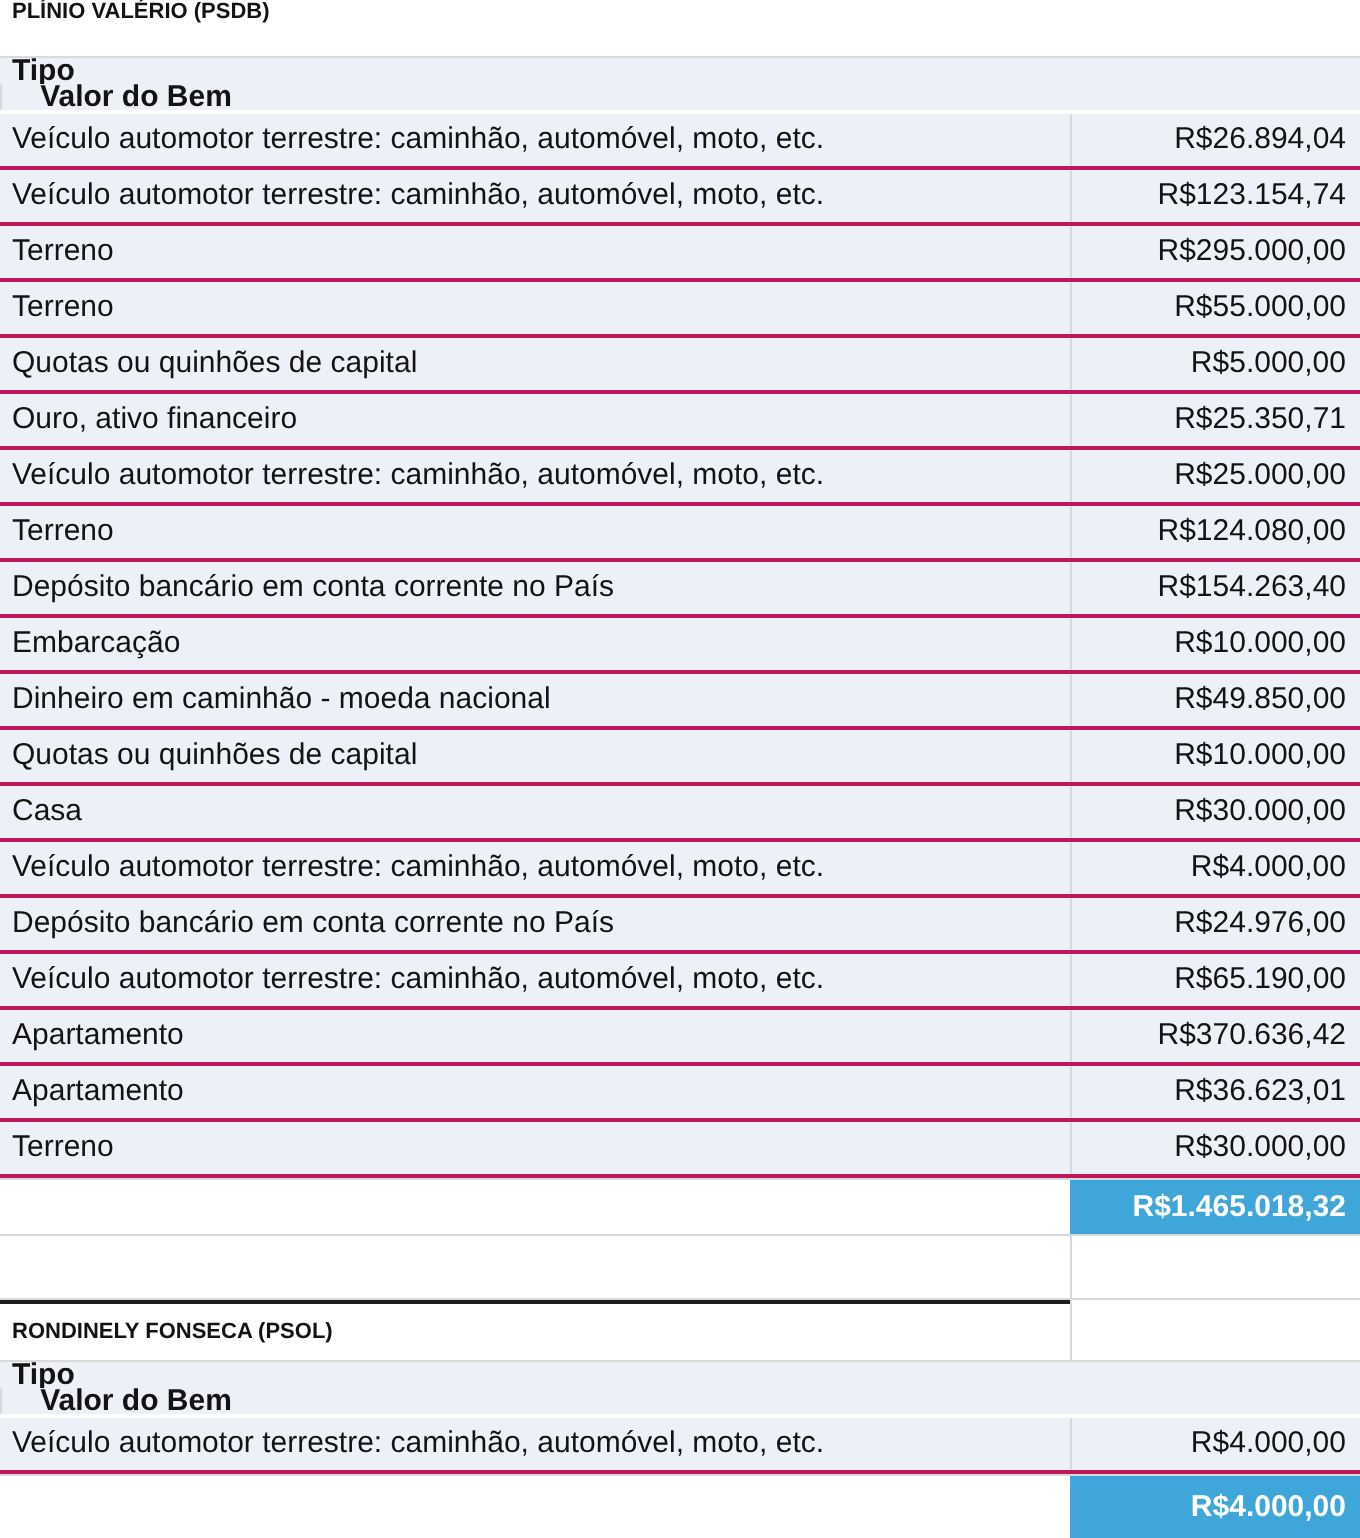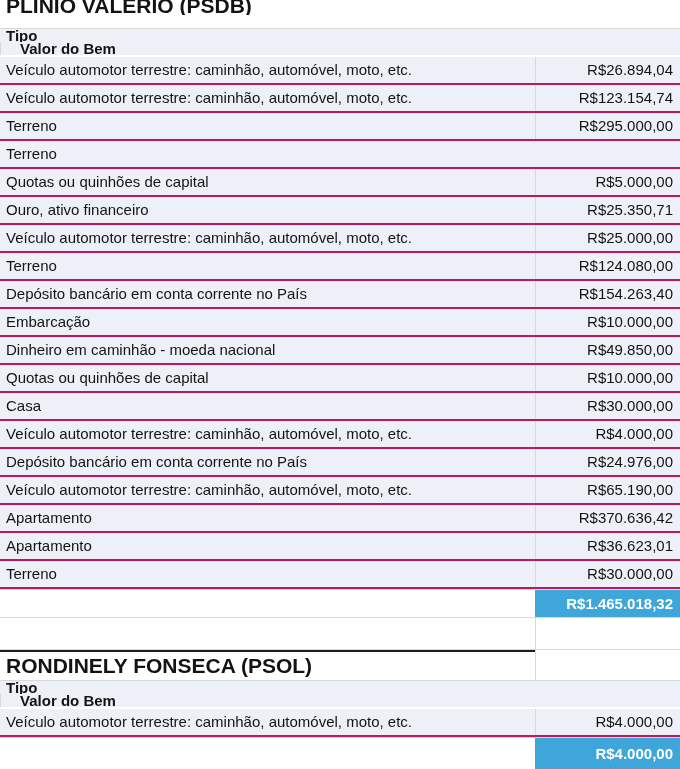--- a/index.html
+++ b/index.html
@@ -27,21 +27,21 @@
   .cell{
     box-sizing:border-box;display:flex;align-items:center;
     font-size:15px;line-height:18px;
     white-space:nowrap;overflow:hidden;
   }
   .tipo-cell{width:535px;padding:0 4px 0 6px;}
   .valor-cell{width:145px;padding:0 7px 0 4px;justify-content:flex-end;border-left:1px solid var(--grid);}
 
   
   .title-row{height:29px;background:#fff;border-bottom:1px solid var(--grid);}
-  .title-row .tipo-cell{font-weight:bold;font-size:21px;}
+  .title-row .tipo-cell{font-weight:bold;font-size:11px;}
   .title-row .valor-cell{background:#fff;}
   .title-row-clipped{overflow:hidden;align-items:flex-start;}
   .title-row-clipped .tipo-cell{align-items:flex-start;}
   .title-row-clipped .tipo-cell span{margin-top:-3px;}
   .rondinely-row{height:31px;}
   .rondinely-row .tipo-cell{border-top:2px solid #1c1c1c;}
 
   
   .colhead-row{background:var(--rowbg);border-bottom:2px solid #fff;flex-direction:column;}
   .colhead-row .cell{font-weight:bold;}
@@ -109,20 +109,23 @@
         </div>
     <div class="cell valor-cell">
           <span>R$295.000,00</span>
         </div>
   </div>
 
   <div class="row data-row">
     <div class="cell tipo-cell">
           <span>Terreno</span>
         </div>
+    <div class="cell valor-cell">
+          <span>R$55.000,00</span>
+        </div>
   </div>
 
   <div class="row data-row">
     <div class="cell tipo-cell">
           <span>Quotas ou quinhões de capital</span>
         </div>
     <div class="cell valor-cell">
           <span>R$5.000,00</span>
         </div>
   </div>

